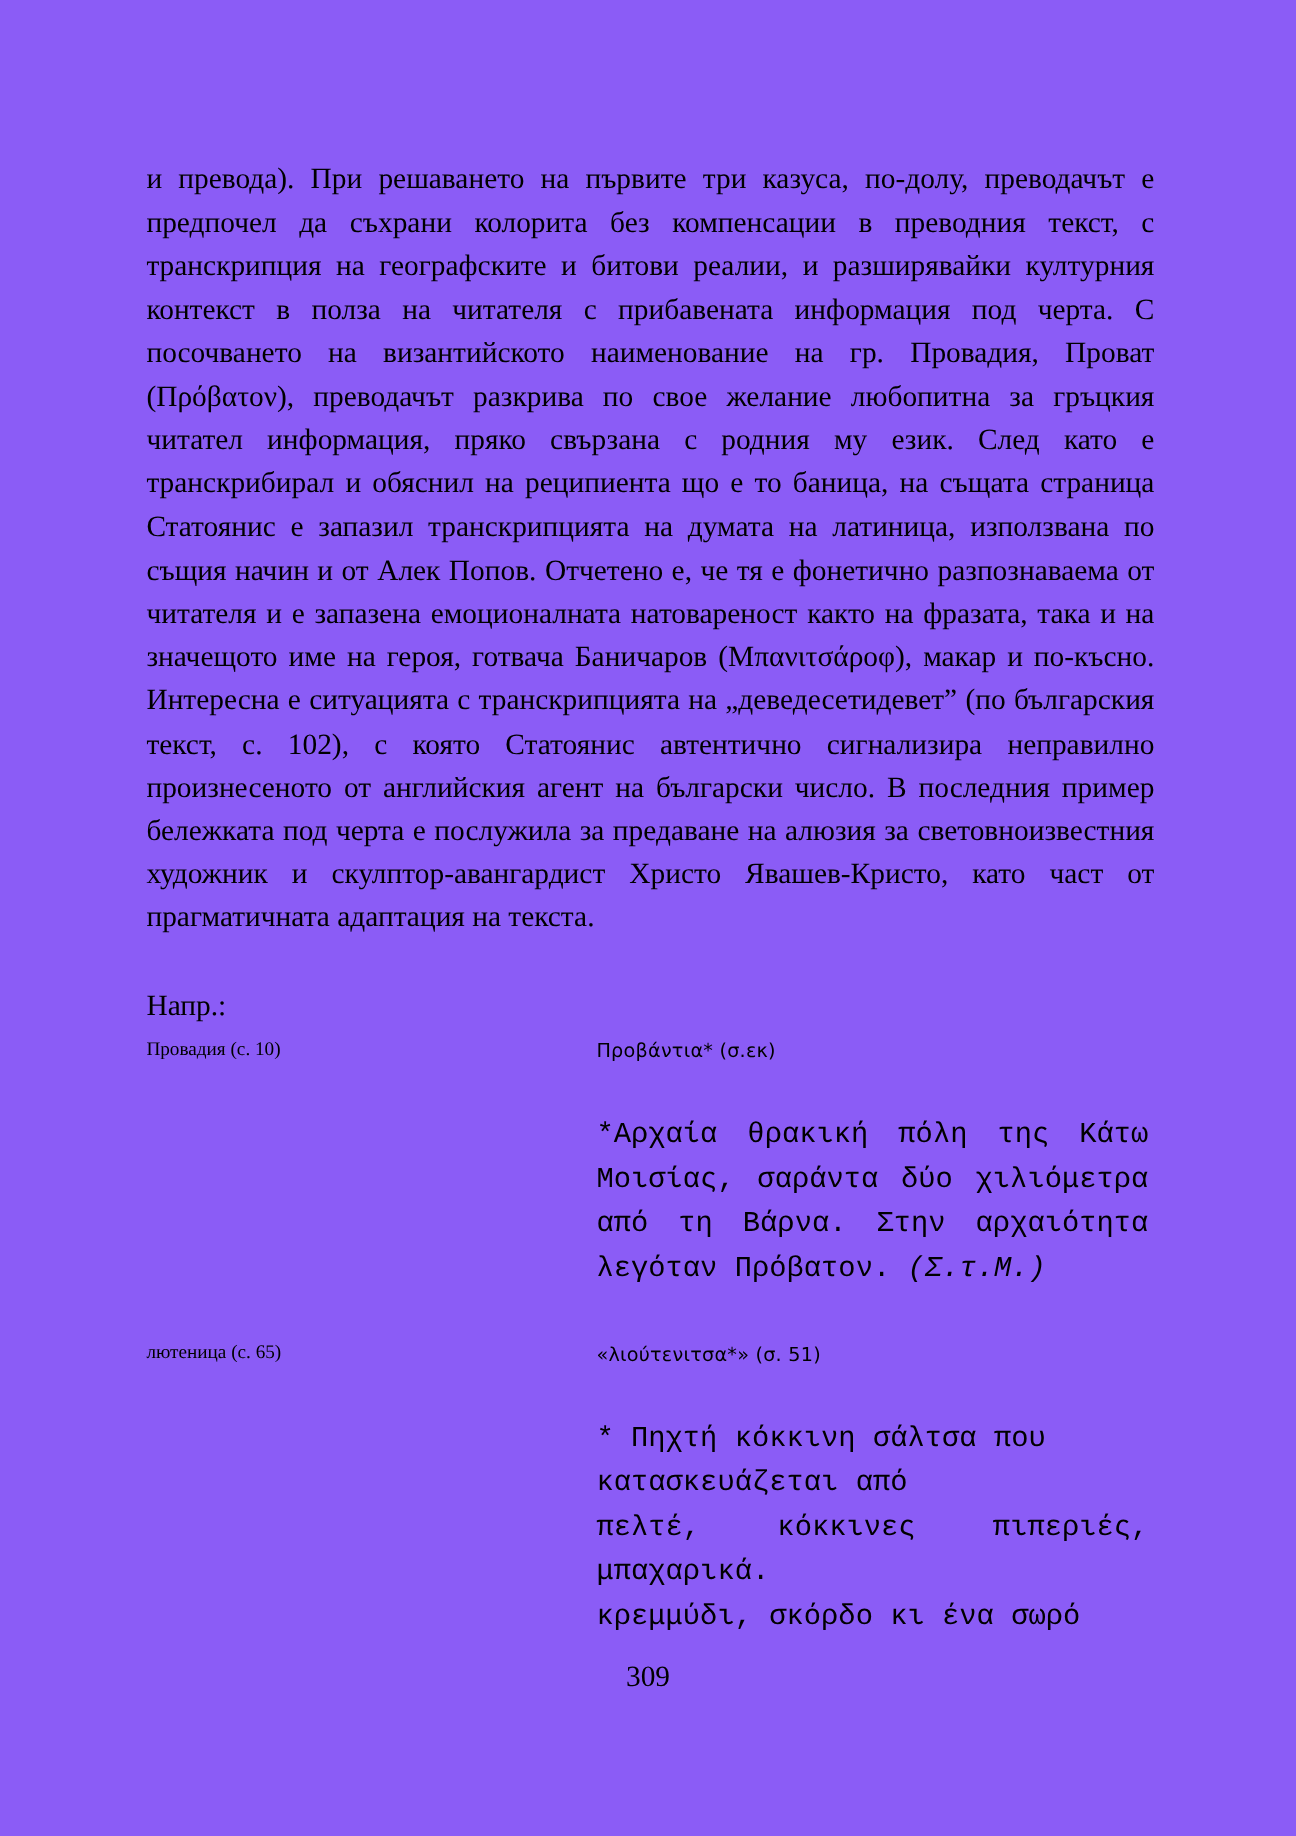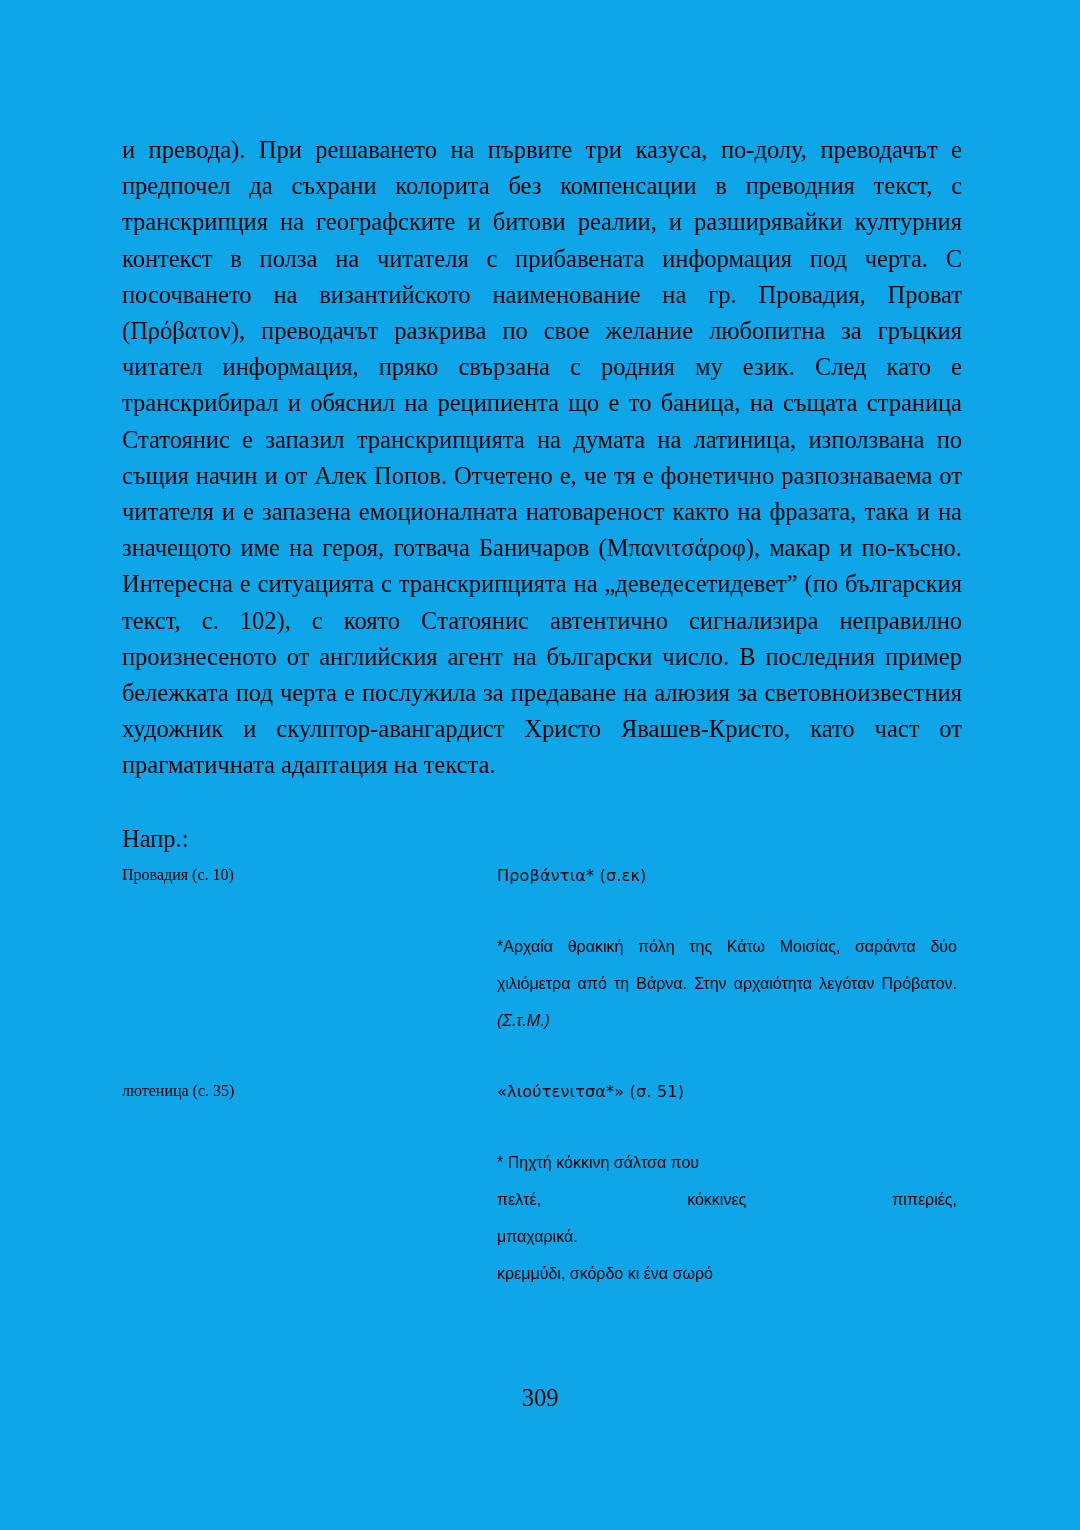--- a/index.html
+++ b/index.html
@@ -4,21 +4,21 @@
 <style>
   html, body {
     margin: 0;
     padding: 0;
     background: #ffffff;
   }
   .page {
     position: relative;
     width: 1080px;
     height: 1530px;
-    background: #0ea5e9;
+    background: #8b5cf6;
     margin: 0 auto;
     font-family: "Liberation Serif", serif;
     color: #000000;
     overflow: hidden;
   }
   .content {
     position: absolute;
     left: 122px;
     top: 132px;
     width: 840px;
@@ -55,22 +55,22 @@
     font-size: 25px;
     line-height: 36px;
   }
   .greek {
     font-family: "DejaVu Sans", sans-serif;
     font-size: 16px;
     line-height: 37px;
     letter-spacing: 0.2px;
   }
   .greek-note {
-    font-family: Liberation Sans, sans-serif;
-    font-size: 16px;
+    font-family: Liberation Mono, monospace;
+    font-size: 24px;
     line-height: 37px;
     width: 460px;
   }
   .greek-note-justify {
     text-align: justify;
   }
   .ital {
     font-style: italic;
   }
   .gap-md { height: 34px; }
@@ -105,30 +105,31 @@
         <div class="ex-left"></div>
         <div class="ex-right">
           <div class="gap-md"></div>
           <div class="greek-note greek-note-justify"><span>*Αρχαία θρακική πόλη της Κάτω Μοισίας, σαράντα δύο χιλιόμετρα από τη Βάρνα. Στην αρχαιότητα λεγόταν Πρόβατον.</span><span class="ital"> (Σ.τ.Μ.)</span></div>
         </div>
       </div>
 
       <div class="gap-md"></div>
 
       <div class="ex-row">
-        <div class="ex-left">лютеница (с. 35)</div>
+        <div class="ex-left">лютеница (с. 65)</div>
         <div class="ex-right greek">«λιούτενιτσα*» (σ. 51)</div>
       </div>
 
       <div class="ex-row">
         <div class="ex-left"></div>
         <div class="ex-right">
           <div class="gap-md"></div>
           <div class="greek-note">
             <div>* Πηχτή κόκκινη σάλτσα που</div>
+            <div>κατασκευάζεται από</div>
             <div style="display:flex; justify-content:space-between;align-items:flex-end;">
               <span style="display:block; width:100%; text-align:justify; text-align-last:justify;">πελτέ, κόκκινες πιπεριές,</span>
             </div>
             <div>μπαχαρικά.</div>
             <div>κρεμμύδι, σκόρδο κι ένα σωρό</div>
           </div>
         </div>
       </div>
 
     </div>

